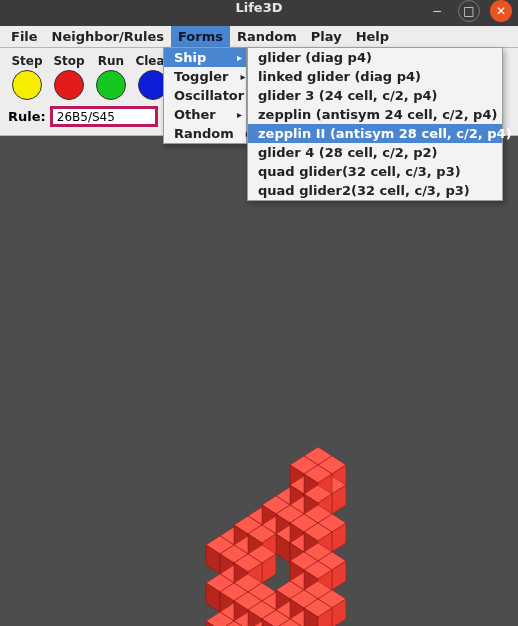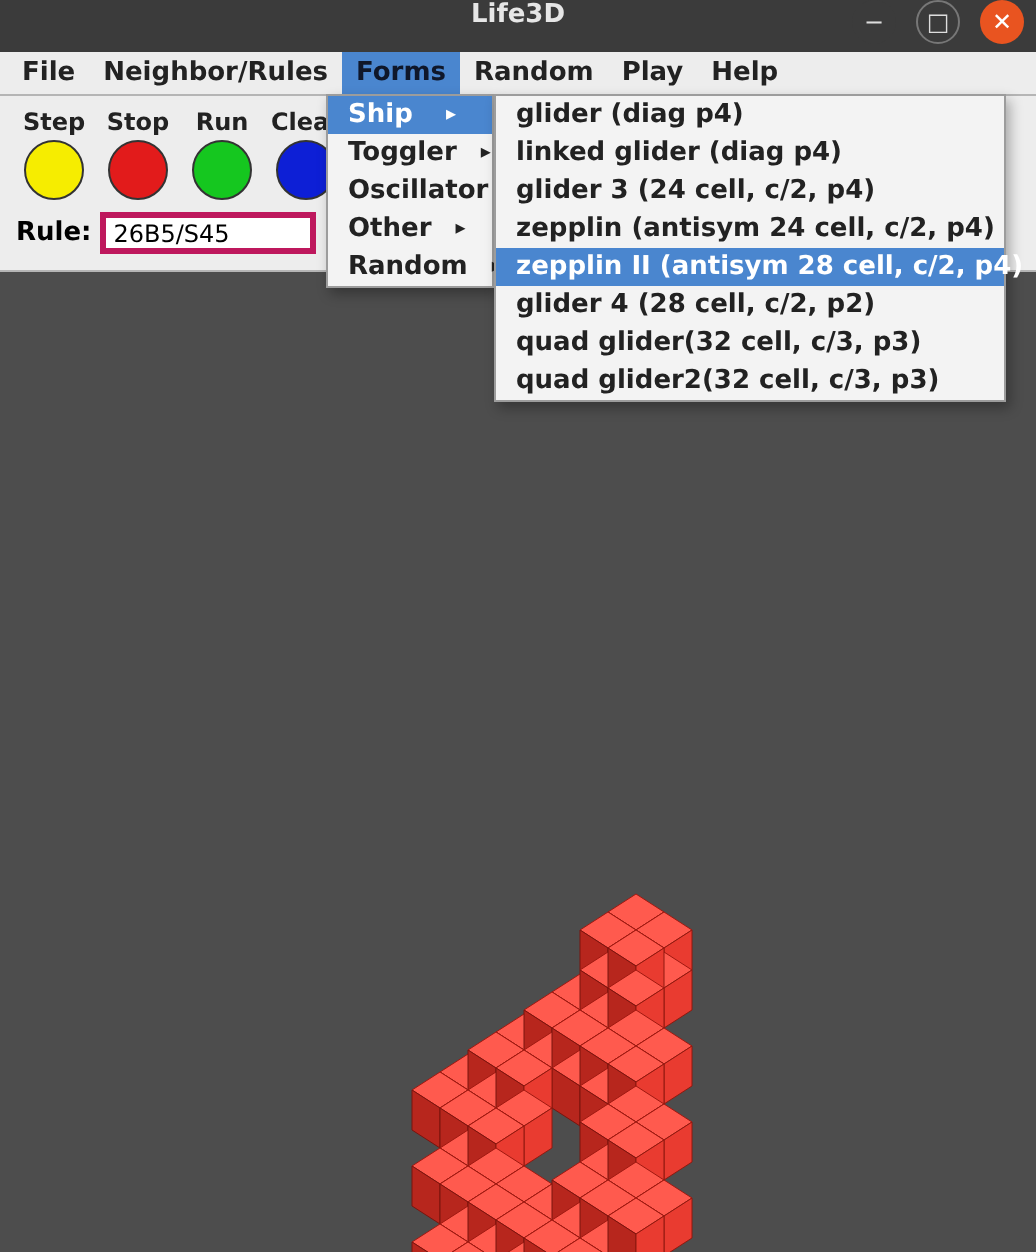--- a/index.html
+++ b/index.html
@@ -25,21 +25,21 @@
   .tool-btn { display:flex; flex-direction:column; align-items:center; font-weight:bold; font-size:12px; color:#222; cursor:pointer; width:38px;}
   .tool-btn .circle { width:30px; height:30px; border-radius:50%; border:1px solid #333; margin-top:2px;}
   .rule-row { display:flex; align-items:center; gap:4px; font-weight:bold; font-size:13px; }
   .rule-row input { width:108px; height:21px; border:3px solid #be185d; background:#fff; padding:1px 4px; font-size:12px; font-family:inherit; }
 
   
   .viewport { position:absolute; top:155px; left:0; right:0; bottom:0; background:#4d4d4d; }
 
   
   .menu-panel { position:absolute; background:#f3f3f3; border:1px solid #9c9c9c; box-shadow: 2px 3px 6px rgba(0,0,0,0.3); font-size:13px; color:#222; }
-  .menu-panel .m-row { display:flex; align-items:center; justify-content:space-between; padding:2px 18px 2px 10px; height:19px; font-weight:bold; cursor:default; white-space:nowrap; }
+  .menu-panel .m-row { display:flex; align-items:center; justify-content:space-between; padding:2px 4px 2px 10px; height:19px; font-weight:bold; cursor:default; white-space:nowrap; }
   .menu-panel .m-row.selected { background:#4a86cf; color:#fff; }
   .menu-panel .m-row .arrow { font-size:10px; margin-left:12px; }
   .forms-menu { top:47px; left:163px; width:84px; }
   .ship-menu { top:47px; left:247px; width:256px; }
   .ship-menu .m-row { font-weight:bold; }
 
   
   .shape-holder { position:absolute; left:152px; top:265px; width:220px; height:260px; }
 
 </style>

